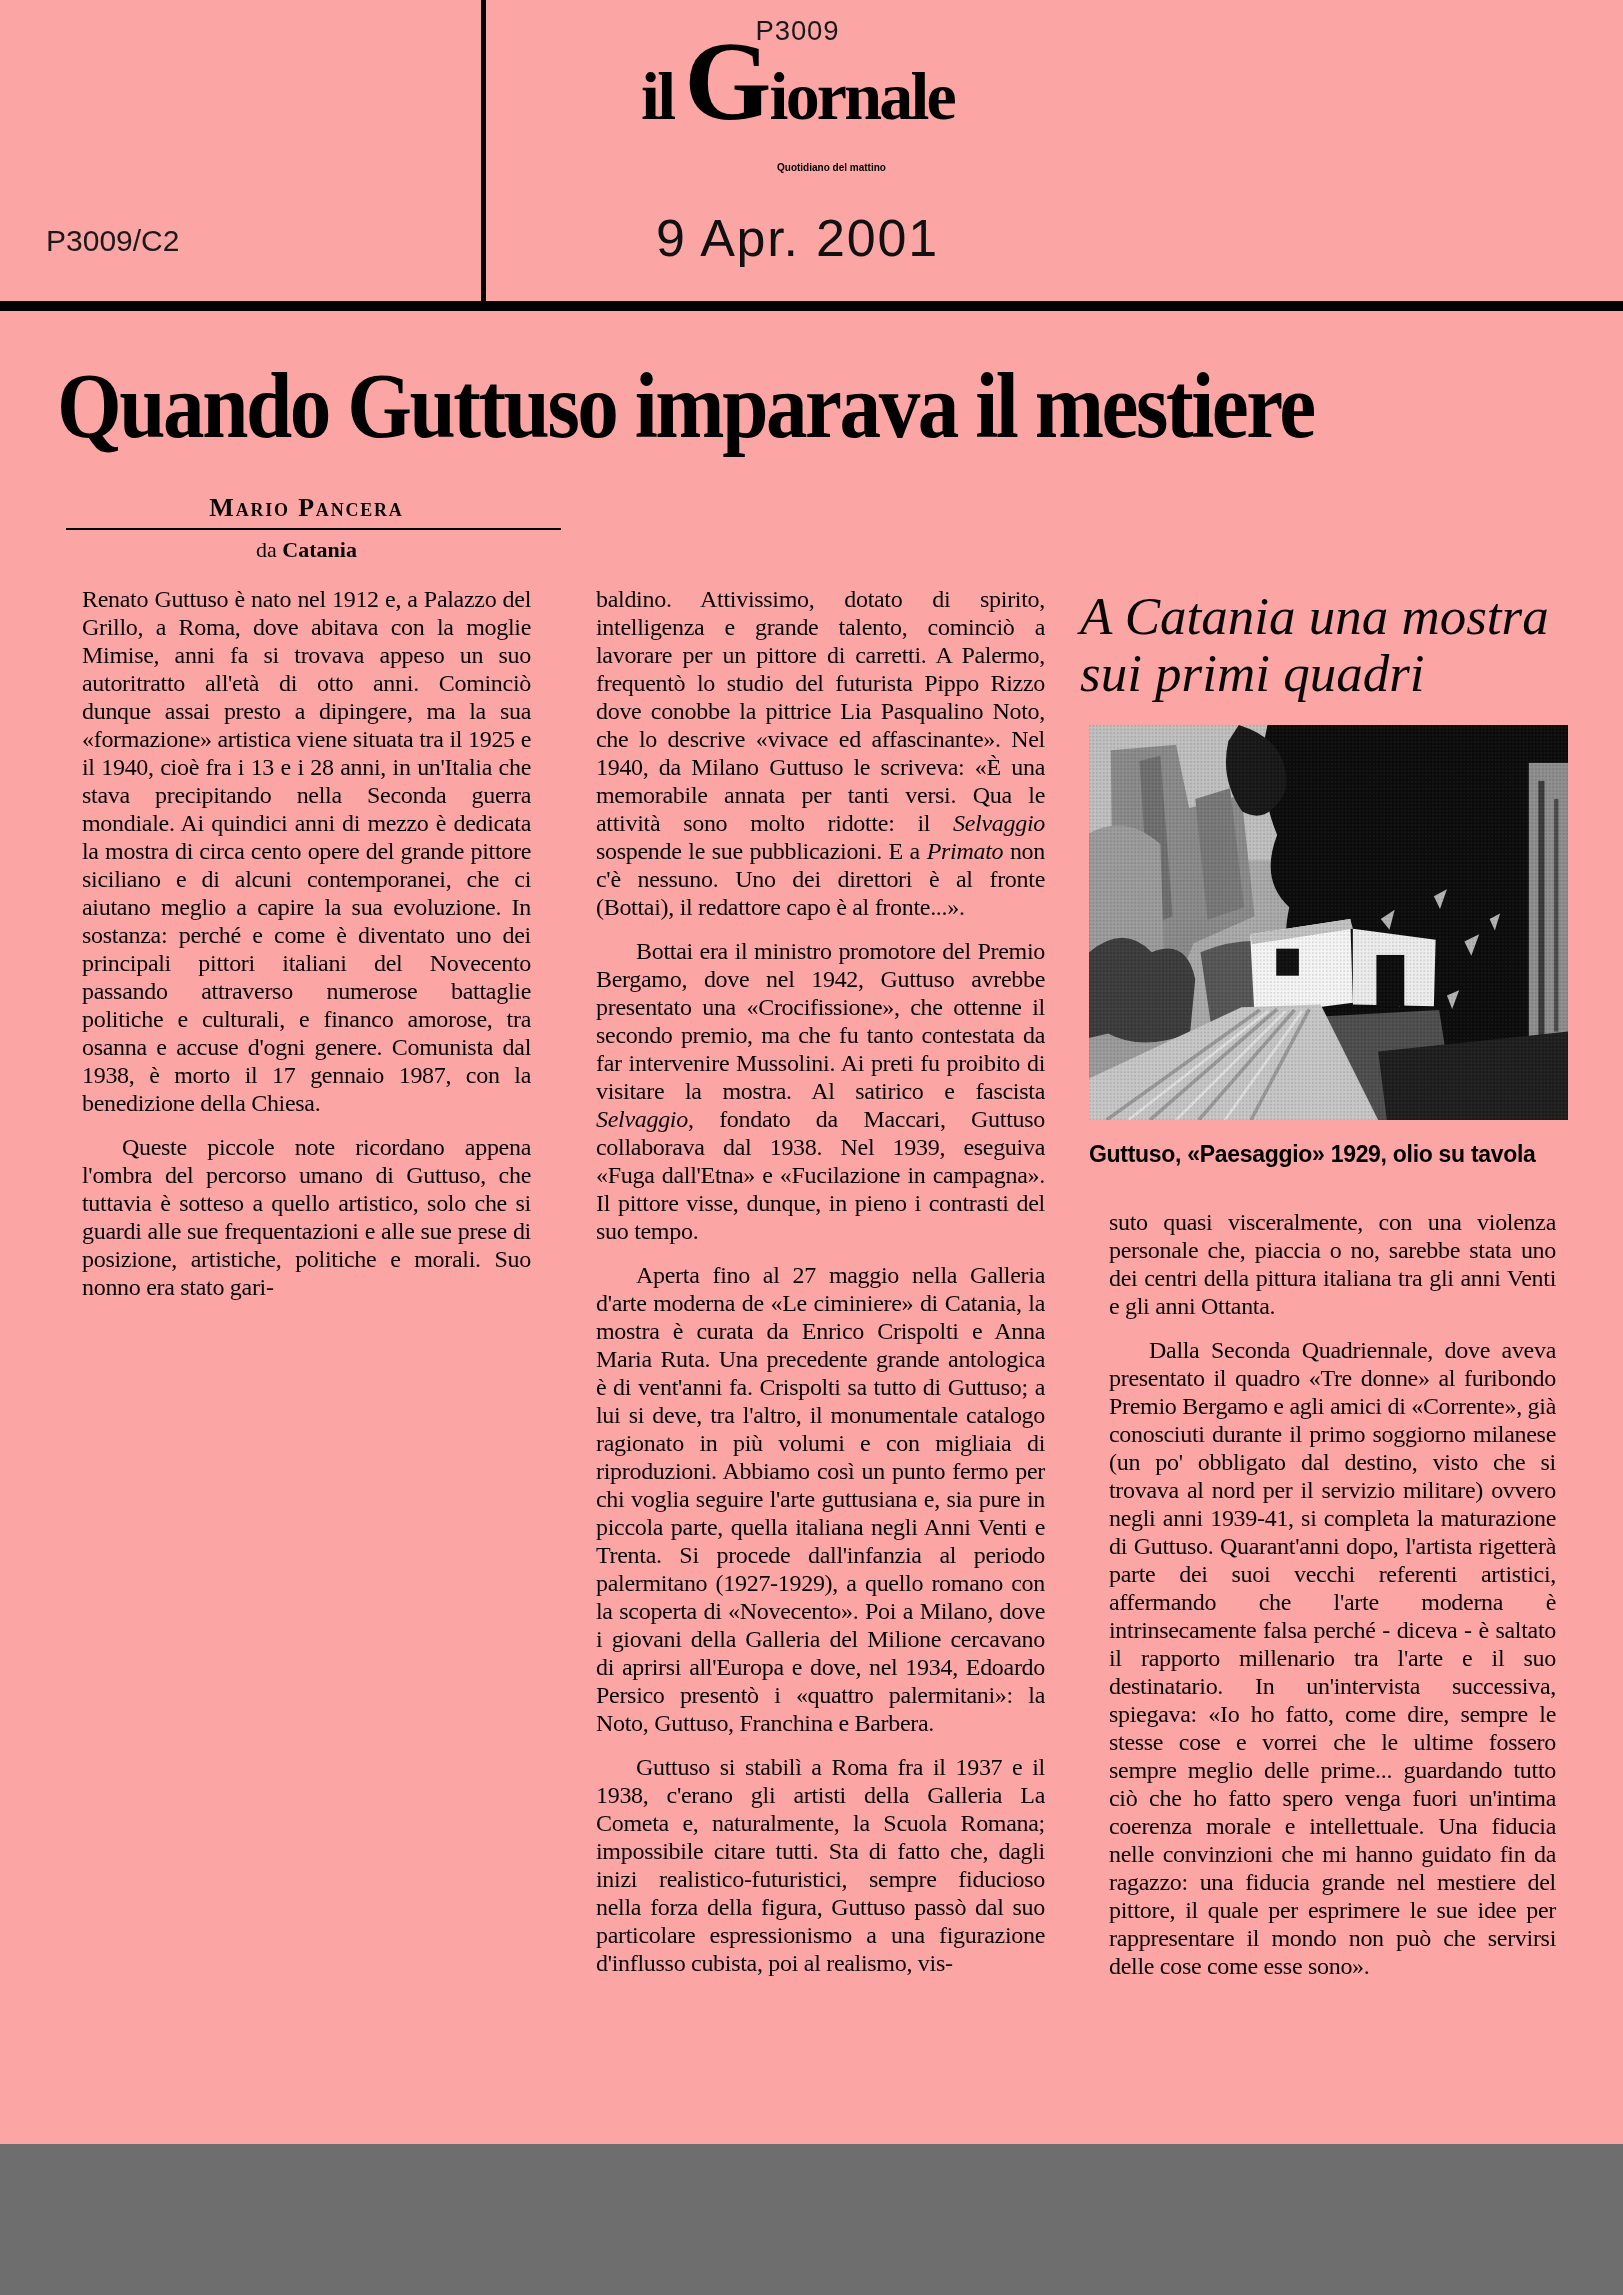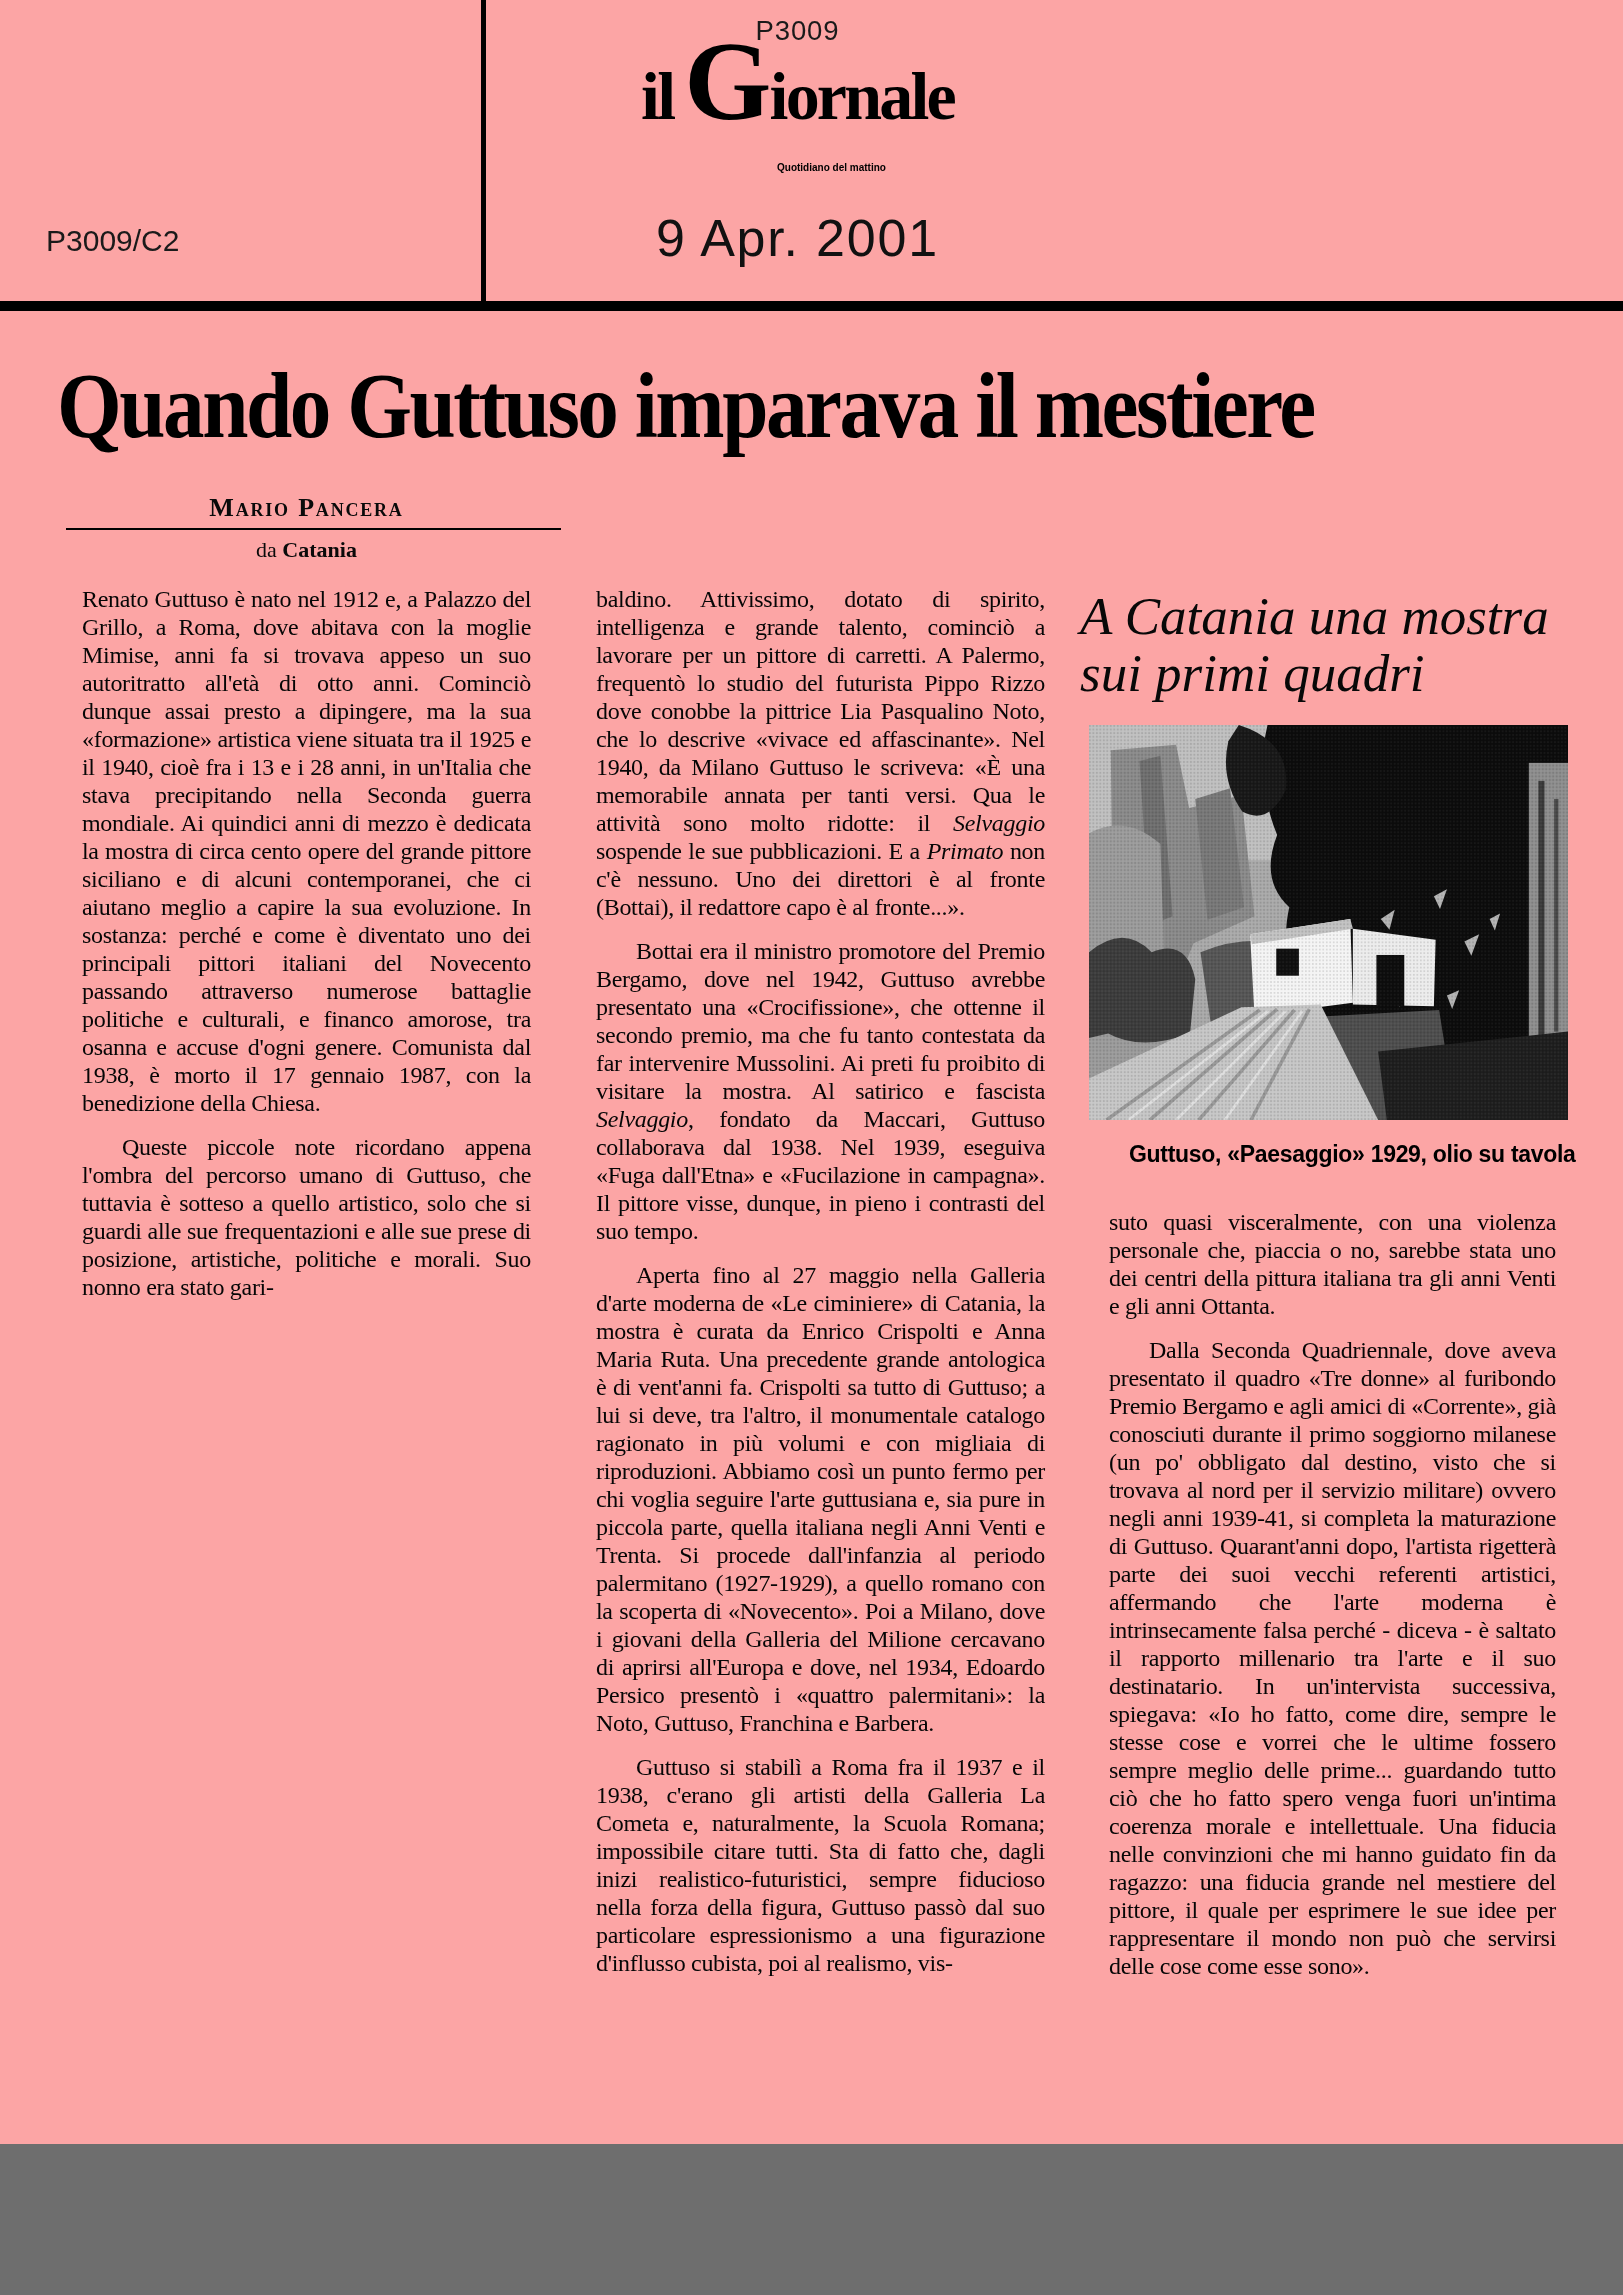--- a/index.html
+++ b/index.html
@@ -84,21 +84,21 @@
     font-family:"Liberation Serif", serif;
     font-style:italic;font-size:53px;line-height:57px;
     color:#080808;letter-spacing:0;
   }
   
   .photo-wrap{position:absolute;left:1089px;top:725px;width:479px;height:395px;}
   .photo-wrap svg{display:block;width:100%;height:100%;}
   .photo-caption{
     position:absolute;left:1089px;top:1141px;width:487px;
     font-family:"Liberation Sans", sans-serif;
-    font-weight:700;font-size:23px;letter-spacing:-0.3px;color:#000;margin-left:40px;
+    font-weight:700;font-size:23px;letter-spacing:-0.3px;color:#000;
   }
   
   .frag{position:absolute;top:2289px;height:4.6px;opacity:0.55;
     background:repeating-linear-gradient(90deg,#222 0 8.3px,transparent 8.3px 24px);}
   .frag1{left:78px;width:312px;}
   .frag2{left:808px;width:110px;}
   .frag3{left:1180px;width:239px;}
 </style>
 </head>
 <body>

